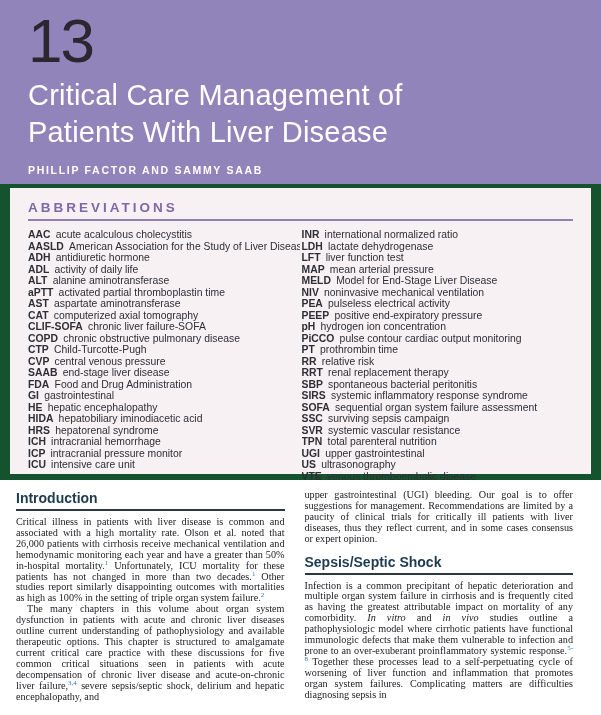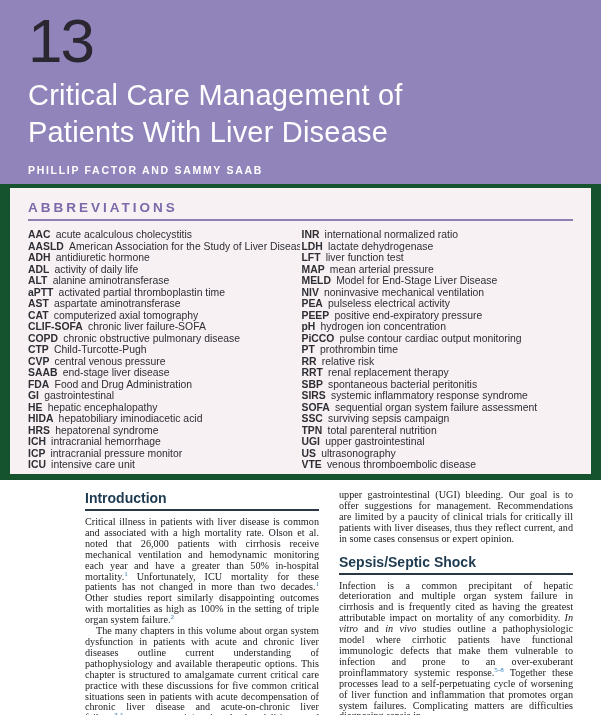--- a/index.html
+++ b/index.html
@@ -17,21 +17,21 @@
   .abbrev-band { height:296px; background:#14532d; padding:4px 10px 6px 10px; }
   .abbrev-panel { background:#f7f1f4; height:100%; padding:12px 18px 0 18px; }
   .abbrev-heading { color:#7d68a9; font-size:13.5px; font-weight:700; letter-spacing:3px; }
   .abbrev-rule { border:none; border-top:2px solid #9080b2; margin:4px 0 8px 0; }
   .abbrev-columns { display:flex; gap:2px; }
   .abbrev-columns ul { list-style:none; flex:1; min-width:0; }
   .abbrev-columns li { font-size:10.4px; line-height:11.5px; color:#2e2e34; white-space:nowrap; overflow:hidden; }
   .ab { font-weight:700; }
 
   
-  .content { padding:10px 28px 0 40px; display:flex; gap:20px; background:#ffffff; height:235px; overflow:hidden;margin-left:45px; }
+  .content { padding:10px 28px 0 16px; display:flex; gap:20px; background:#ffffff; height:235px; overflow:hidden; }
   .col { flex:1; min-width:0; }
   .section-heading { font-family:"Liberation Sans", sans-serif; font-size:14px; font-weight:700; color:#1d3a4f; padding-bottom:3px; border-bottom:2px solid #2c3744; margin-bottom:6px; }
   .heading-gap { margin-top:9px; }
   .body-para { font-family:"Liberation Serif", serif; font-size:10.2px; line-height:10.9px; color:#212126; text-align:justify; }
   .body-para.indent { text-indent:11px; }
   sup.ref { color:#2e7bb5; font-size:7px; line-height:0; }
   .body-para i { }
 </style>
 </head>
 <body>
@@ -86,20 +86,21 @@
             <li><b class="ab">PEEP</b> positive end-expiratory pressure</li>
             <li><b class="ab">pH</b> hydrogen ion concentration</li>
             <li><b class="ab">PiCCO</b> pulse contour cardiac output monitoring</li>
             <li><b class="ab">PT</b> prothrombin time</li>
             <li><b class="ab">RR</b> relative risk</li>
             <li><b class="ab">RRT</b> renal replacement therapy</li>
             <li><b class="ab">SBP</b> spontaneous bacterial peritonitis</li>
             <li><b class="ab">SIRS</b> systemic inflammatory response syndrome</li>
             <li><b class="ab">SOFA</b> sequential organ system failure assessment</li>
             <li><b class="ab">SSC</b> surviving sepsis campaign</li>
+            <li><b class="ab">SVR</b> systemic vascular resistance</li>
             <li><b class="ab">TPN</b> total parenteral nutrition</li>
             <li><b class="ab">UGI</b> upper gastrointestinal</li>
             <li><b class="ab">US</b> ultrasonography</li>
             <li><b class="ab">VTE</b> venous thromboembolic disease</li>
           </ul>
       </div>
     </div>
   </section>
 
   <main class="content">

